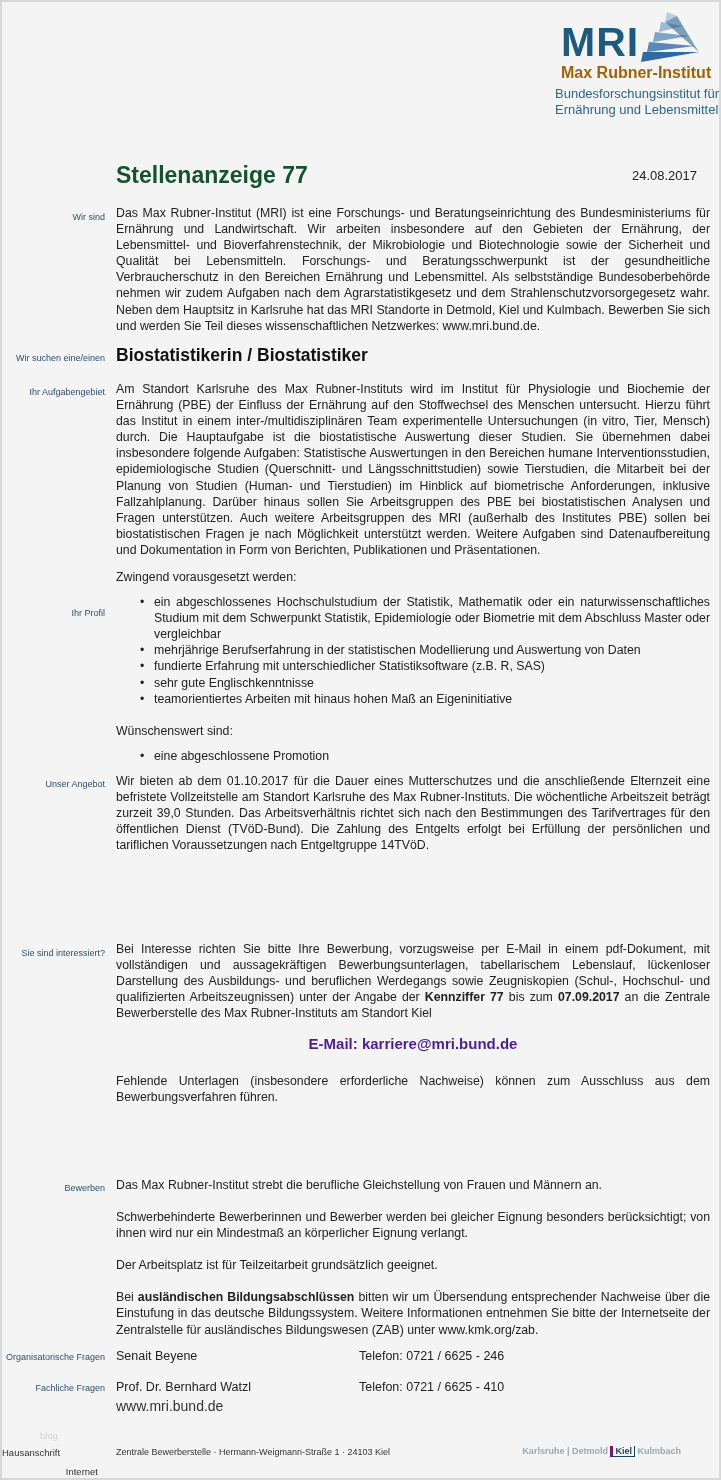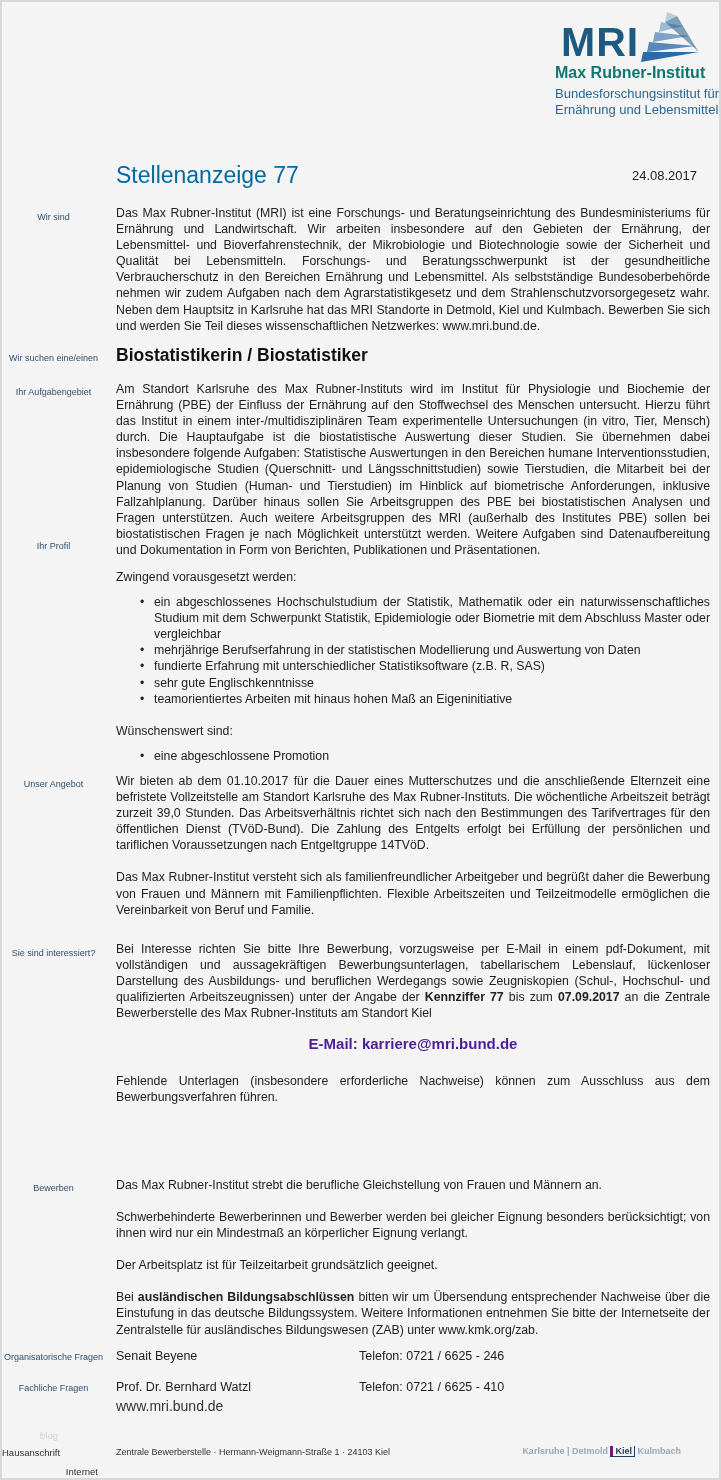--- a/index.html
+++ b/index.html
@@ -1,25 +1,25 @@
 <!DOCTYPE html>
 <html><head>
 <meta charset="utf-8">
 <style>
   html, body { margin:0; padding:0; }
   body { width:721px; height:1480px; background:#f3f3f3; font-family:"Liberation Sans", sans-serif; color:#222; overflow:hidden; }
   .page { position:relative; width:717px; height:1476px; border:2px solid #d8d8d8; background:#f4f4f4; }
   .logo { position:absolute; right:10px; top:6px; width:168px; }
   .logo .mri { font-family:"Liberation Sans", sans-serif; font-weight:bold; font-size:41px; color:#1d5a82; letter-spacing:1px; line-height:44px; position:absolute; left:20px; top:12px; }
   .logo svg { position:absolute; left:96px; top:0px; }
-  .logo .name { position:absolute; left:14px; top:56px; font-weight:bold; color:#0f766e; font-size:16px; white-space:nowrap; }
+  .logo .name { position:absolute; left:20px; top:56px; font-weight:bold; color:#a16207; font-size:16px; white-space:nowrap; }
   .logo .sub { position:absolute; left:14px; top:78px; color:#2a6690; font-size:13px; line-height:16px; white-space:nowrap; }
-  .title { position:absolute; left:114px; top:160px; font-size:23px; font-weight:normal; color:#0369a1; }
+  .title { position:absolute; left:114px; top:160px; font-size:23px; font-weight:bold; color:#14532d; }
   .date { position:absolute; right:22px; top:166px; font-size:13px; color:#222; }
-  .label { position:absolute; width:103px; text-align:center; font-size:9px; color:#2f4f6f; left:0; }
+  .label { position:absolute; width:103px; text-align:right; font-size:9px; color:#2f4f6f; left:0; }
   .block { position:absolute; left:114px; width:594px; font-size:12.3px; line-height:16.1px; text-align:justify; color:#222; }
   .heading2 { position:absolute; left:114px; font-size:17.5px; font-weight:bold; color:#111; }
   ul.bl { list-style:none; margin:0; padding:0; }
   ul.bl li { position:relative; padding-left:38px; margin-left:0; }
   ul.bl li:before { content:"•"; position:absolute; left:24px; top:0; }
   .p { margin:0; }
   .email { position:absolute; left:114px; width:594px; text-align:center; font-weight:bold; font-size:15px; color:#4c1d95; }
   .contact { position:absolute; font-size:12.5px; color:#222; }
   .foot { position:absolute; font-size:9.5px; color:#333; }
   .cities { position:absolute; right:38px; top:1444px; font-size:9px; color:#9aa8b6; font-weight:bold; }
@@ -52,40 +52,39 @@
 
   <div class="label" style="top:210px">Wir sind</div>
   <div class="block" style="top:203px">Das Max Rubner-Institut (MRI) ist eine Forschungs- und Beratungseinrichtung des Bundesministeriums für Ernährung und Landwirtschaft. Wir arbeiten insbesondere auf den Gebieten der Ernährung, der Lebensmittel- und Bioverfahrenstechnik, der Mikrobiologie und Biotechnologie sowie der Sicherheit und Qualität bei Lebensmitteln. Forschungs- und Beratungsschwerpunkt ist der gesundheitliche Verbraucherschutz in den Bereichen Ernährung und Lebensmittel. Als selbstständige Bundesoberbehörde nehmen wir zudem Aufgaben nach dem Agrarstatistikgesetz und dem Strahlenschutzvorsorgegesetz wahr. Neben dem Hauptsitz in Karlsruhe hat das MRI Standorte in Detmold, Kiel und Kulmbach. Bewerben Sie sich und werden Sie Teil dieses wissenschaftlichen Netzwerkes: www.mri.bund.de.</div>
 
   <div class="label" style="top:351px">Wir suchen eine/einen</div>
   <div class="heading2" style="top:343px">Biostatistikerin / Biostatistiker</div>
 
   <div class="label" style="top:385px">Ihr Aufgabengebiet</div>
   <div class="block" style="top:379px">Am Standort Karlsruhe des Max Rubner-Instituts wird im Institut für Physiologie und Biochemie der Ernährung (PBE) der Einfluss der Ernährung auf den Stoffwechsel des Menschen untersucht. Hierzu führt das Institut in einem inter-/multidisziplinären Team experimentelle Untersuchungen (in vitro, Tier, Mensch) durch. Die Hauptaufgabe ist die biostatistische Auswertung dieser Studien. Sie übernehmen dabei insbesondere folgende Aufgaben: Statistische Auswertungen in den Bereichen humane Interventionsstudien, epidemiologische Studien (Querschnitt- und Längsschnittstudien) sowie Tierstudien, die Mitarbeit bei der Planung von Studien (Human- und Tierstudien) im Hinblick auf biometrische Anforderungen, inklusive Fallzahlplanung. Darüber hinaus sollen Sie Arbeitsgruppen des PBE bei biostatistischen Analysen und Fragen unterstützen. Auch weitere Arbeitsgruppen des MRI (außerhalb des Institutes PBE) sollen bei biostatistischen Fragen je nach Möglichkeit unterstützt werden. Weitere Aufgaben sind Datenaufbereitung und Dokumentation in Form von Berichten, Publikationen und Präsentationen.</div>
 
-  <div class="label" style="top:539px">Ihr Profil</div>
+  <div class="label" style="top:606px">Ihr Profil</div>
   <div class="block" style="top:567px">
     <p class="p" style="margin-bottom:9px">Zwingend vorausgesetzt werden:</p>
     <ul class="bl">
       <li>ein abgeschlossenes Hochschulstudium der Statistik, Mathematik oder ein naturwissenschaftliches Studium mit dem Schwerpunkt Statistik, Epidemiologie oder Biometrie mit dem Abschluss Master oder vergleichbar</li>
       <li>mehrjährige Berufserfahrung in der statistischen Modellierung und Auswertung von Daten</li>
       <li>fundierte Erfahrung mit unterschiedlicher Statistiksoftware (z.B. R, SAS)</li>
       <li>sehr gute Englischkenntnisse</li>
       <li>teamorientiertes Arbeiten mit hinaus hohen Maß an Eigeninitiative</li>
     </ul>
     <p class="p" style="margin-top:16px;margin-bottom:9px">Wünschenswert sind:</p>
     <ul class="bl">
       <li>eine abgeschlossene Promotion</li>
     </ul>
   </div>
 
   <div class="label" style="top:777px">Unser Angebot</div>
   <div class="block" style="top:771px">
     <p class="p">Wir bieten ab dem 01.10.2017 für die Dauer eines Mutterschutzes und die anschließende Elternzeit eine befristete Vollzeitstelle am Standort Karlsruhe des Max Rubner-Instituts. Die wöchentliche Arbeitszeit beträgt zurzeit 39,0 Stunden. Das Arbeitsverhältnis richtet sich nach den Bestimmungen des Tarifvertrages für den öffentlichen Dienst (TVöD-Bund). Die Zahlung des Entgelts erfolgt bei Erfüllung der persönlichen und tariflichen Voraussetzungen nach Entgeltgruppe 14TVöD.</p>
-    <p class="p" style="margin-top:16px">Das Max Rubner-Institut versteht sich als familienfreundlicher Arbeitgeber und begrüßt daher die Bewerbung von Frauen und Männern mit Familienpflichten. Flexible Arbeitszeiten und Teilzeitmodelle ermöglichen die Vereinbarkeit von Beruf und Familie.</p>
   </div>
 
   <div class="label" style="top:946px">Sie sind interessiert?</div>
   <div class="block" style="top:939px">
     <p class="p"><span>Bei Interesse richten Sie bitte Ihre Bewerbung, vorzugsweise per E-Mail in einem pdf-Dokument, mit vollständigen und aussagekräftigen Bewerbungsunterlagen, tabellarischem Lebenslauf, lückenloser Darstellung des Ausbildungs- und beruflichen Werdegangs sowie Zeugniskopien (Schul-, Hochschul- und qualifizierten Arbeitszeugnissen) unter der Angabe der </span><b>Kennziffer 77</b><span> bis zum </span><b>07.09.2017</b><span> an die Zentrale Bewerberstelle des Max Rubner-Instituts am Standort Kiel</span></p>
   </div>
   <div class="email" style="top:1033px">E-Mail: karriere@mri.bund.de</div>
   <div class="block" style="top:1071px">
     <p class="p">Fehlende Unterlagen (insbesondere erforderliche Nachweise) können zum Ausschluss aus dem Bewerbungsverfahren führen.</p>
   </div>

